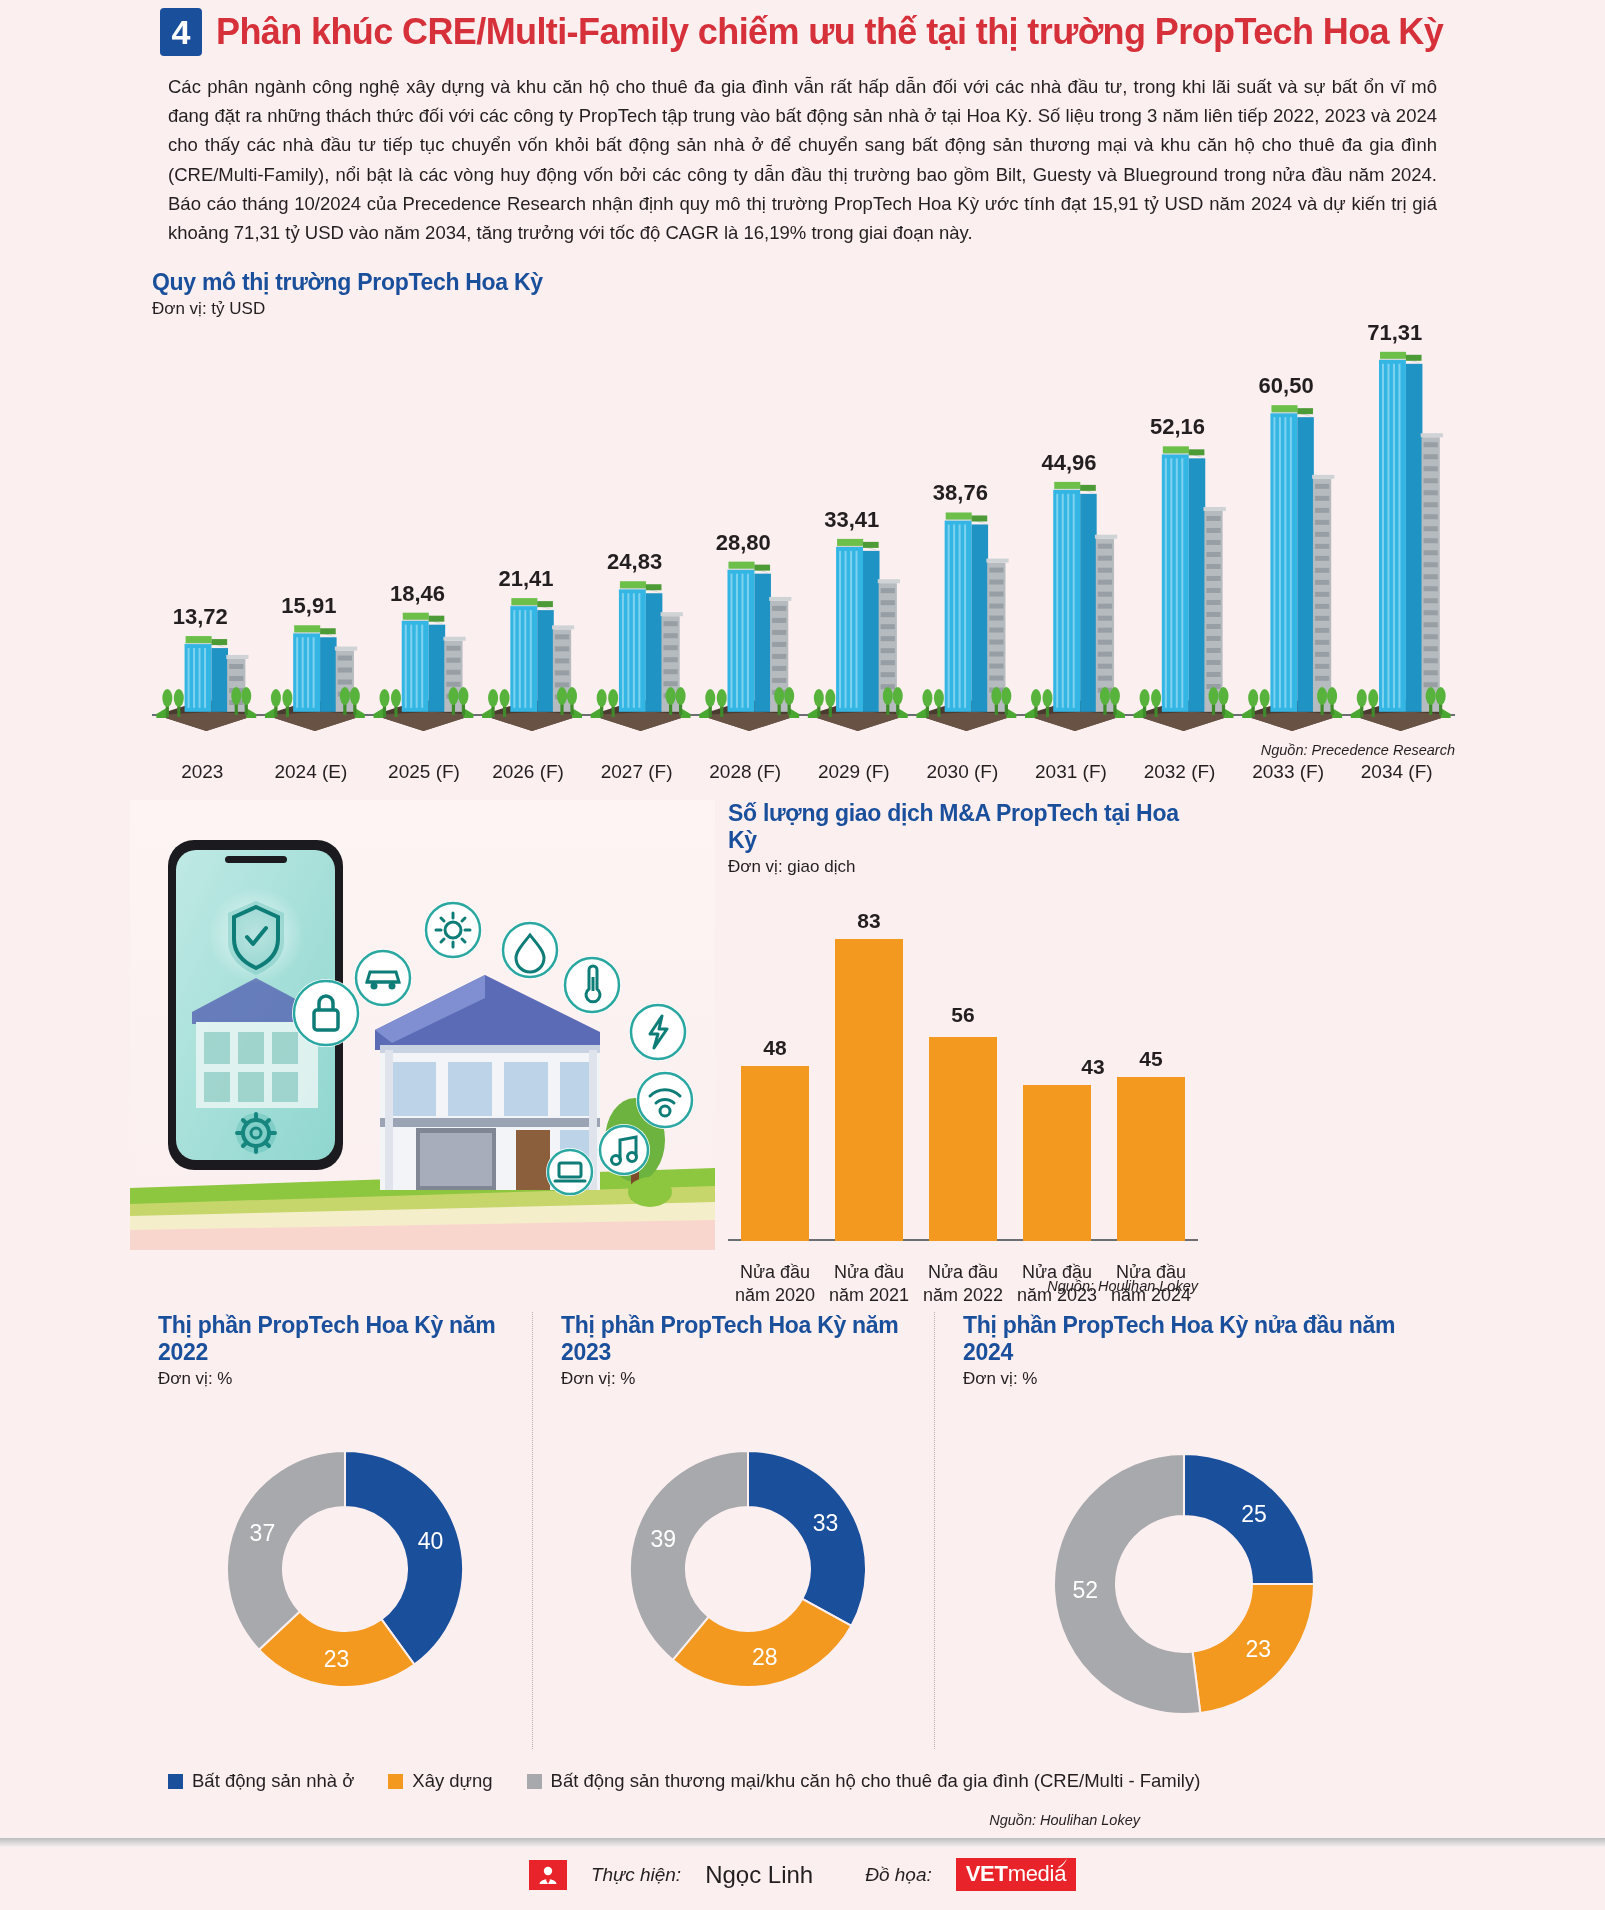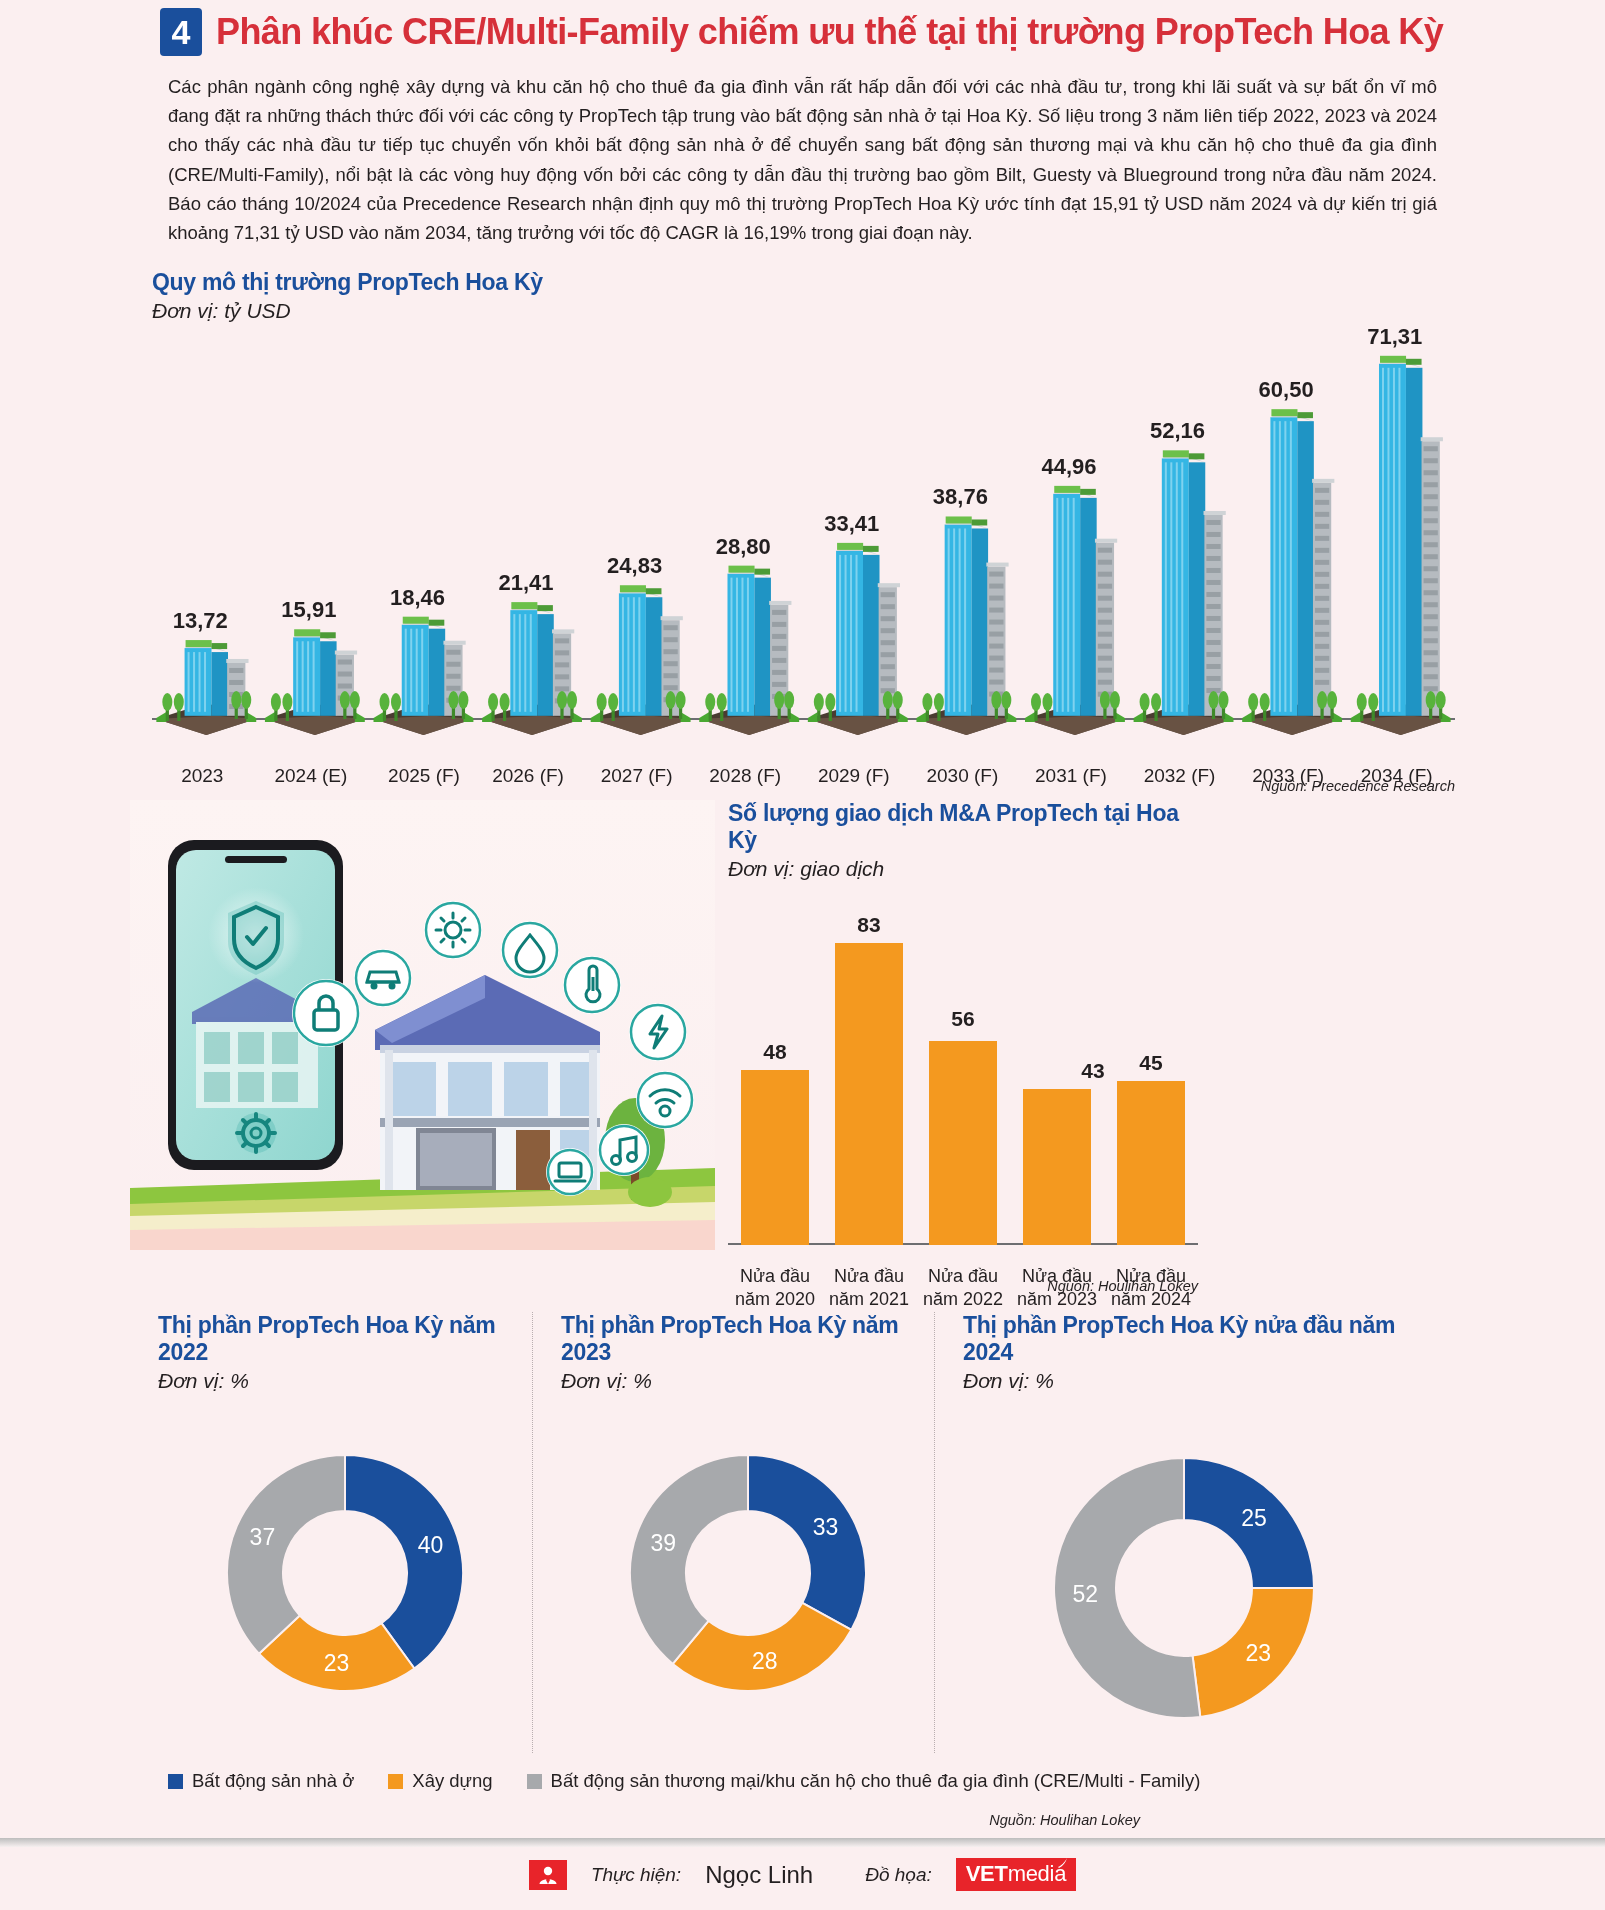--- a/index.html
+++ b/index.html
@@ -28,21 +28,21 @@
 
   
   .intro {
     margin: 16px 0 0 0; padding: 0 168px 0 168px;
     font-size: 18.5px; line-height: 1.58; color: #231f20;
     text-align: justify;
   }
 
   
   .sec-title { color: #1a4f9c; font-size: 23px; font-weight: 700; letter-spacing: -0.3px;}
-  .sec-unit  { color: #231f20; font-size: 21px; font-style: italic; margin-top: 3px; }
+  .sec-unit  { color: #231f20; font-size: 17px; margin-top: 3px; }
   .source {
     font-size: 14.5px; font-style: italic; color: #231f20; text-align: right;
   }
 
   
   .bld-wrap { position: relative; margin-top: 22px; padding-left: 152px; }
   .bld-labels {
     position: relative; height: 34px; width: 1300px; margin-left: 152px;
   }
   .bld-lab {
@@ -109,21 +109,21 @@
   }
   .f-italic { font-style: italic; }
   .f-name { font-size: 24px; }
   .vet-logo {
     background: #e8242a; color: #fff; padding: 3px 10px 4px 10px;
     font-size: 22px; letter-spacing: -0.3px; position: relative;
   }
   .vet-logo b { font-weight: 700; }
   .vet-logo span.light { font-weight: 400; }
 
-  .src-prec { position: absolute; top: 778px; left: 0; width: 1455px; }
+  .src-prec { position: absolute; top: 742px; left: 0; width: 1455px; }
   .src-hl   { position: absolute; top: 1278px; left: 0; width: 1198px; }
   .src-hl2  { position: absolute; top: 1812px; left: 0; width: 1140px; }
 </style>
 </head>
 <body>
 
 <div class="page">
 
   <div class="header">
     <div class="num-badge">4</div>

